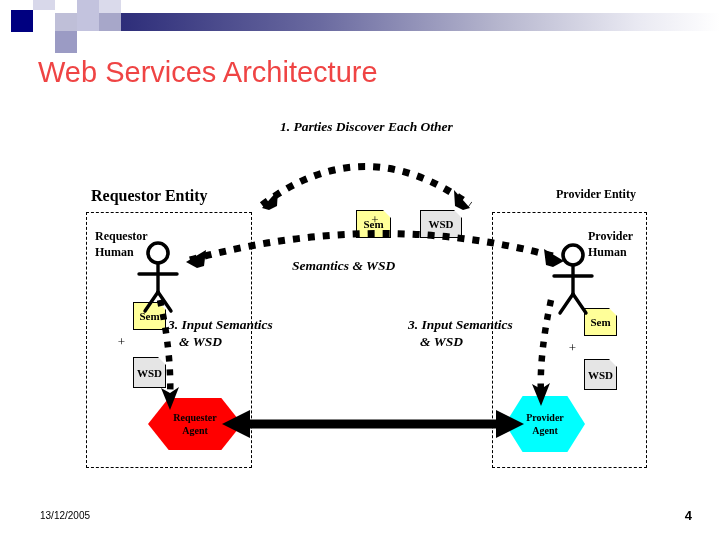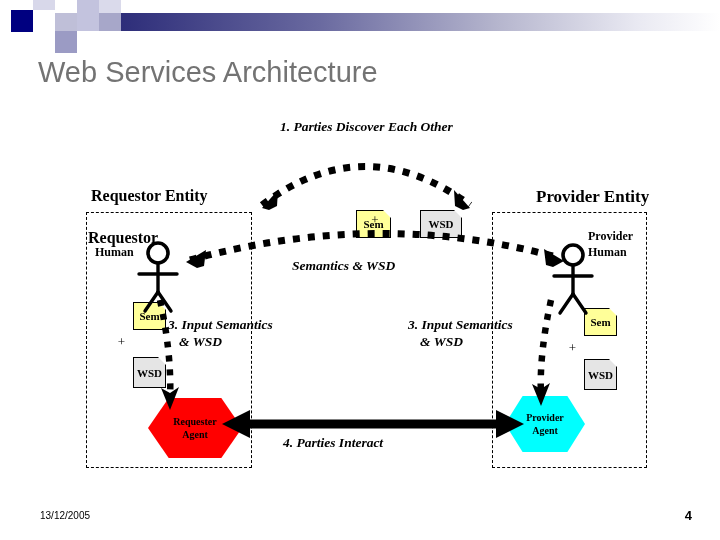--- a/index.html
+++ b/index.html
@@ -35,21 +35,21 @@
   .sq-g { left: 55px;  top: 13px; width: 22px; height: 18px; background: #bfbfd8; }
   .sq-h { left: 99px;  top: 13px; width: 22px; height: 18px; background: #a7a7c9; }
   .sq-k { left: 55px;  top: 31px; width: 22px; height: 22px; background: #9b9bc4; }
 
   
   .title {
     position: absolute;
     left: 38px;
     top: 56px;
     font-size: 29px;
-    color: #737373;
+    color: #ef4444;
     letter-spacing: 0px;
     white-space: nowrap;
   }
 
   
   .ser {
     position: absolute;
     font-family: "Liberation Serif", serif;
     color: #000000;
     white-space: nowrap;
@@ -161,37 +161,37 @@
     <div class="sq sq-k"></div>
     <div class="sq sq-a"></div>
   </div>
 
   <div class="title">Web Services Architecture</div>
 
   <div class="entity-box" style="left:86px; top:212px; width:164px; height:254px;"></div>
   <div class="entity-box" style="left:492px; top:212px; width:153px; height:254px;"></div>
 
   <div class="ser b" style="left:91px; top:187px; font-size:16px;">Requestor Entity</div>
-  <div class="ser b" style="left:536px; top:187px; font-size:17px;">Provider Entity</div>
+  <div class="ser b" style="left:556px; top:187px; font-size:12px;">Provider Entity</div>
 
   <div class="ser step-label" style="left:280px; top:118px; width:212px;">1. Parties Discover Each Other</div>
 
   <div class="doc sem" style="left:328px; top:210px; width:35px; height:28px;">
     <span>Sem</span>
     <span class="fold"></span>
   </div>
   <div class="plus" style="left:368px; top:212px; width:14px;">+</div>
   <div class="doc wsd" style="left:392px; top:210px; width:42px; height:28px;">
     <span>WSD</span>
     <span class="fold"></span>
   </div>
 
   <div class="ser step-label" style="left:292px; top:257px; width:164px;">Semantics &amp; WSD</div>
 
-  <div class="ser b" style="left:88px; top:229px; font-size:16px;font-family:Liberation Serif, serif;">Requestor</div>
+  <div class="ser b" style="left:95px; top:229px; font-size:12px;font-family:Liberation Serif, serif;">Requestor</div>
   <div class="ser b" style="left:95px; top:245px; font-size:12px;">Human</div>
 
   <div class="doc sem" style="left:105px; top:302px; width:33px; height:28px;">
     <span>Sem</span>
     <span class="fold"></span>
   </div>
   <div class="plus" style="left:105px; top:334px; width:33px;">+</div>
   <div class="doc wsd" style="left:105px; top:357px; width:33px; height:31px;">
     <span>WSD</span>
     <span class="fold"></span>
@@ -209,30 +209,29 @@
   </div>
   <div class="plus" style="left:556px; top:340px; width:33px;">+</div>
   <div class="doc wsd" style="left:556px; top:359px; width:33px; height:31px;">
     <span>WSD</span>
     <span class="fold"></span>
   </div>
 
   <div class="ser step-label" style="left:408px; top:316px; width:140px; text-align:left;">3. Input Semantics</div>
   <div class="ser step-label" style="left:420px; top:333px; width:140px; text-align:left;">&amp; WSD</div>
 
-  <div class="hex requester" style="left:148px; top:398px; width:94px; height:60px;text-align:right;">
+  <div class="hex requester" style="left:148px; top:398px; width:94px; height:52px;text-align:right;">
     <span>Requester</span>
     <span>Agent</span>
   </div>
   <div class="hex provider" style="left:505px; top:396px; width:80px; height:56px;">
     <span>Provider</span>
     <span>Agent</span>
   </div>
 
-  <div class="ser step-label" style="left:283px; top:434px; width:164px;">4. Parties Interact</div>
 
   <svg id="artwork" viewBox="0 0 720 540">
 
     <g stroke="#000000" stroke-width="3.4" fill="none" stroke-linecap="round">
       <circle cx="158" cy="253" r="10" stroke-width="3.6"></circle>
       <line x1="158" y1="263" x2="158" y2="292"></line>
       <line x1="139" y1="274" x2="177" y2="274"></line>
       <line x1="158" y1="292" x2="145" y2="311"></line>
       <line x1="158" y1="292" x2="171" y2="311"></line>
     </g>

